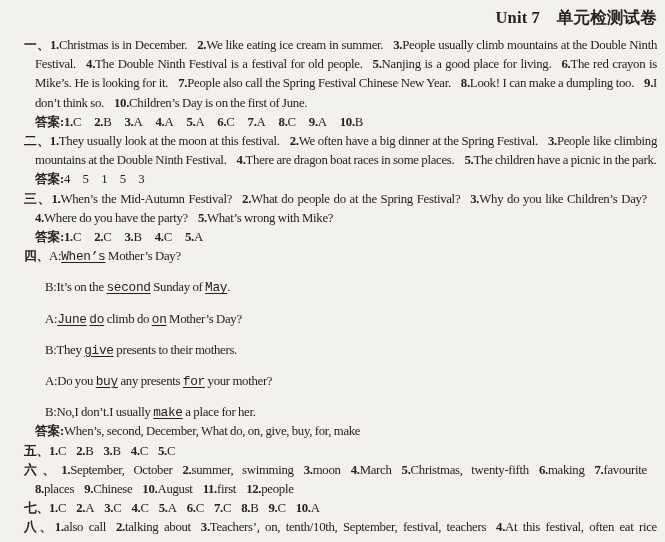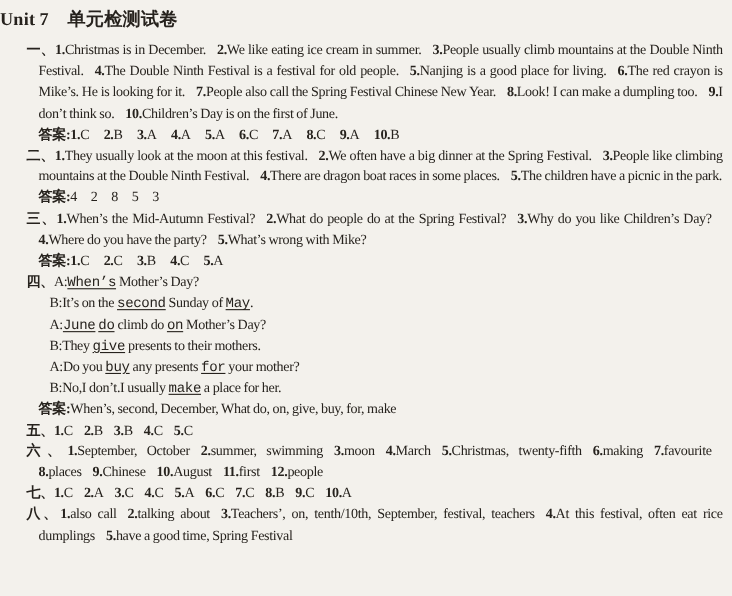--- a/index.html
+++ b/index.html
@@ -5,45 +5,45 @@
   html,body{margin:0;padding:0;}
   body{
     width:665px;height:542px;overflow:hidden;
     background:#f3f1ec;color:#26221d;
     font-family:"Liberation Serif","DejaVu Serif",serif;
     font-size:12.8px;line-height:19.2px;
     letter-spacing:-0.3px;word-spacing:-0.3px;
   }
   .page{padding:5px 8px 0 0;}
   .title{
-    margin:2px 0 7px 0;text-align:left;
+    margin:2px 0 7px 0;text-align:right;
     font-size:16.5px;font-weight:bold;line-height:22px;letter-spacing:0.2px;
   }
   .section-block{padding-left:35px;}
   .flow{margin:0;text-indent:-11px;text-align:justify;}
-  .dialog-line{margin-left:10px;}
+  .dialog-line{margin-left:10px;margin-top:12px;}
   .answer-line{}
   .b{font-weight:bold;}
   .u{text-decoration:underline;text-underline-offset:2px;font-family:Liberation Mono, monospace;}
   .g{display:inline-block;width:10px;}
   .ga{width:13px;}
 </style>
 </head>
 <body>
 
 <div class="page">
   <div class="title">Unit 7  单元检测试卷</div>
   <div id="sections">
       <div class="section-block">
         <p class="flow"><span class="b">一、</span><span class="b">1.</span><span>Christmas is in December.</span><span class="g"></span><span class="b">2.</span><span>We like eating ice cream in summer.</span><span class="g"></span><span class="b">3.</span><span>People usually climb mountains at the Double Ninth Festival.</span><span class="g"></span><span class="b">4.</span><span>The Double Ninth Festival is a festival for old people.</span><span class="g"></span><span class="b">5.</span><span>Nanjing is a good place for living.</span><span class="g"></span><span class="b">6.</span><span>The red crayon is Mike’s. He is looking for it.</span><span class="g"></span><span class="b">7.</span><span>People also call the Spring Festival Chinese New Year.</span><span class="g"></span><span class="b">8.</span><span>Look! I can make a dumpling too.</span><span class="g"></span><span class="b">9.</span><span>I don’t think so.</span><span class="g"></span><span class="b">10.</span><span>Children’s Day is on the first of June.</span></p>
         <div class="answer-line"><span class="b">答案:</span><span class="b">1.</span><span>C</span><span class="g ga"></span><span class="b">2.</span><span>B</span><span class="g ga"></span><span class="b">3.</span><span>A</span><span class="g ga"></span><span class="b">4.</span><span>A</span><span class="g ga"></span><span class="b">5.</span><span>A</span><span class="g ga"></span><span class="b">6.</span><span>C</span><span class="g ga"></span><span class="b">7.</span><span>A</span><span class="g ga"></span><span class="b">8.</span><span>C</span><span class="g ga"></span><span class="b">9.</span><span>A</span><span class="g ga"></span><span class="b">10.</span><span>B</span></div>
       </div>
       <div class="section-block">
         <p class="flow"><span class="b">二、</span><span class="b">1.</span><span>They usually look at the moon at this festival.</span><span class="g"></span><span class="b">2.</span><span>We often have a big dinner at the Spring Festival.</span><span class="g"></span><span class="b">3.</span><span>People like climbing mountains at the Double Ninth Festival.</span><span class="g"></span><span class="b">4.</span><span>There are dragon boat races in some places.</span><span class="g"></span><span class="b">5.</span><span>The children have a picnic in the park.</span></p>
-        <div class="answer-line"><span class="b">答案:</span><span>4 2 8 5 3</span></div>
+        <div class="answer-line"><span class="b">答案:</span><span>4 5 1 5 3</span></div>
       </div>
       <div class="section-block">
         <p class="flow"><span class="b">三、</span><span class="b">1.</span><span>When’s the Mid-Autumn Festival?</span><span class="g"></span><span class="b">2.</span><span>What do people do at the Spring Festival?</span><span class="g"></span><span class="b">3.</span><span>Why do you like Children’s Day?</span><span class="g"></span><span class="b">4.</span><span>Where do you have the party?</span><span class="g"></span><span class="b">5.</span><span>What’s wrong with Mike?</span></p>
         <div class="answer-line"><span class="b">答案:</span><span class="b">1.</span><span>C</span><span class="g ga"></span><span class="b">2.</span><span>C</span><span class="g ga"></span><span class="b">3.</span><span>B</span><span class="g ga"></span><span class="b">4.</span><span>C</span><span class="g ga"></span><span class="b">5.</span><span>A</span></div>
       </div>
       <div class="section-block">
         <p class="flow"><span class="b">四、</span><span>A:</span><span class="u">When’s</span><span> Mother’s Day?</span></p>
         <div class="dialog-line"><span>B:It’s on the </span><span class="u">second</span><span> Sunday of </span><span class="u">May</span><span>.</span></div>
         <div class="dialog-line"><span>A:</span><span class="u">June</span><span> </span><span class="u">do</span><span> climb do </span><span class="u">on</span><span> Mother’s Day?</span></div>
         <div class="dialog-line"><span>B:They </span><span class="u">give</span><span> presents to their mothers.</span></div>

